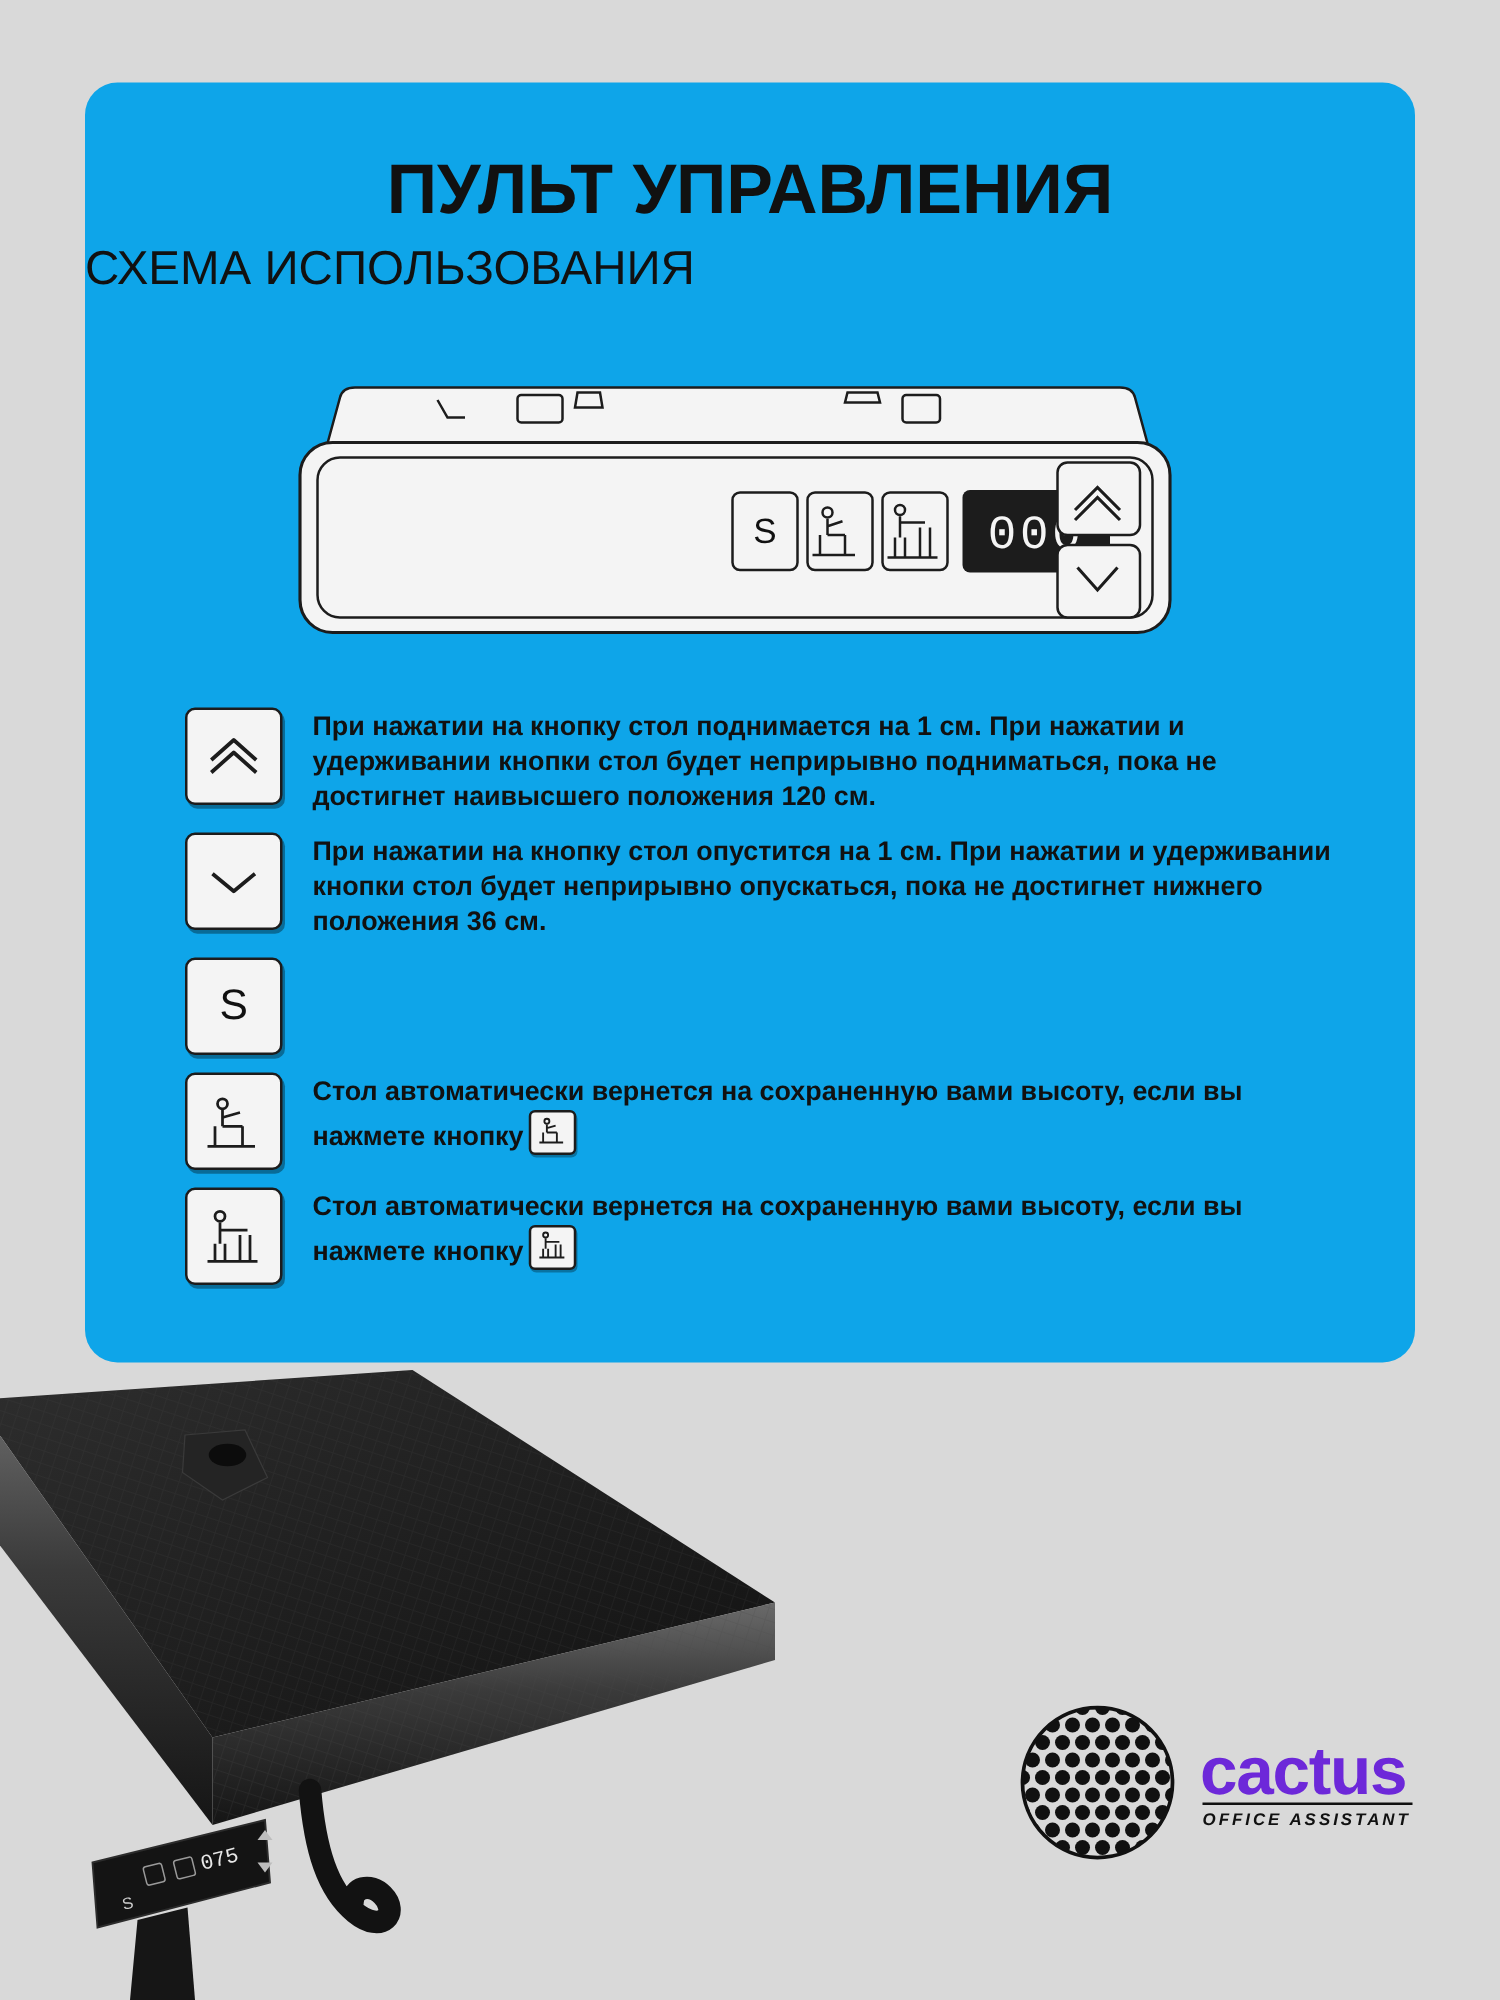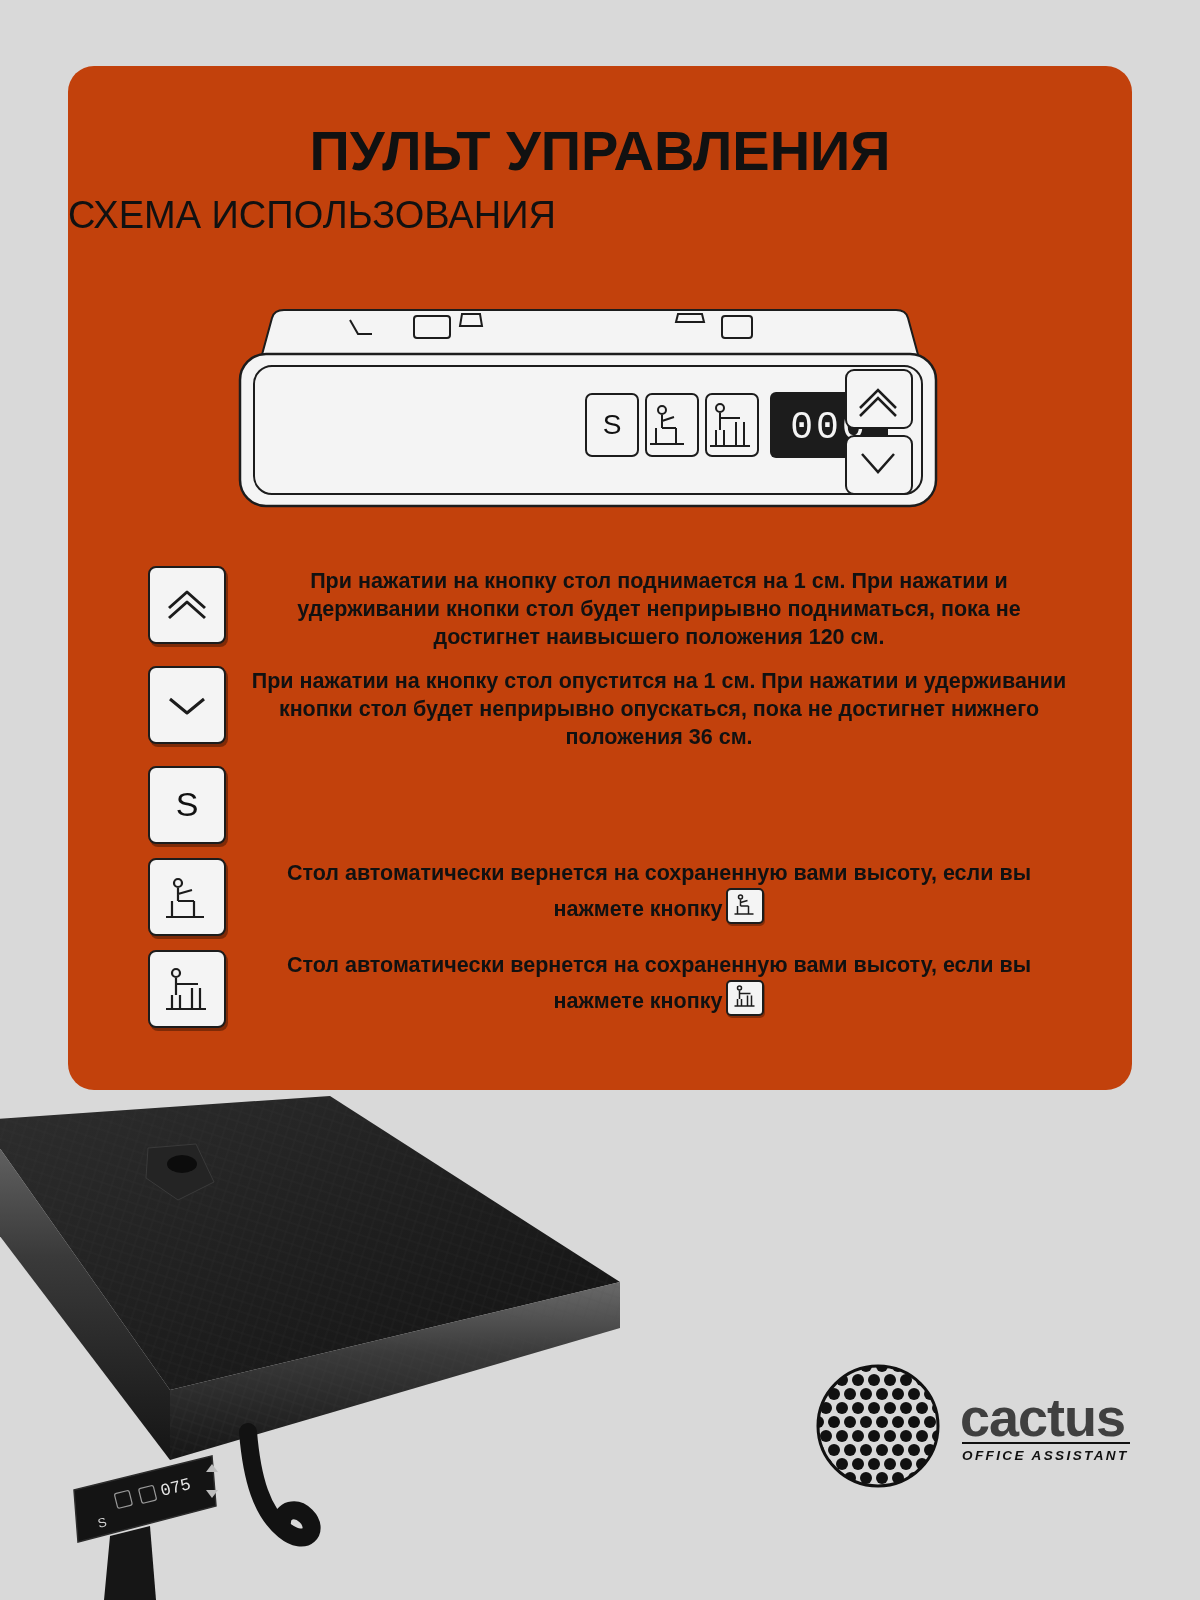--- a/index.html
+++ b/index.html
@@ -7,21 +7,21 @@
     width:1200px;height:1600px;
     background:#d9d9d9;
     font-family:"Liberation Sans", sans-serif;
     overflow:hidden;
     position:relative;
   }
   .sheet{
     position:absolute;
     left:68px;top:66px;
     width:1064px;height:1024px;
-    background:#c2410c;
+    background:#0ea5e9;
     border-radius:26px;
   }
   
   .title{
     position:absolute;left:0;top:52px;width:100%;
     text-align:center;
     font-size:56px;font-weight:bold;letter-spacing:0px;
     color:#111;
   }
   .subtitle{
@@ -46,21 +46,20 @@
     border:2px solid #1c1c1c;border-radius:8px;
     background:#f4f4f4;
     display:flex;align-items:center;justify-content:center;
     box-shadow:2px 3px 0 rgba(0,0,0,0.35);
     margin-right:24px;
   }
   .row .key.s{font-size:34px;font-weight:normal;color:#111;}
   .row .txt{
     font-size:21.5px;font-weight:bold;color:#111;line-height:1.30;
     padding-top:2px;
-    text-align:center;
   }
   .inlinekey{
     display:inline-block;vertical-align:-8px;
     width:34px;height:32px;
     border:2px solid #1c1c1c;border-radius:5px;
     background:#f4f4f4;
     box-shadow:1px 2px 0 rgba(0,0,0,0.3);
     margin-left:4px;
   }
   .inlinekey svg{display:block;margin:2px auto;}
@@ -68,21 +67,21 @@
   .photo{
     position:absolute;left:0;top:1060px;width:640px;height:540px;
     overflow:hidden;
   }
   
   .logo{
     position:absolute;left:812px;top:1362px;width:320px;height:130px;
   }
   .logo .brand{
     position:absolute;left:148px;top:24px;
-    font-size:54px;font-weight:bold;color:#404040;letter-spacing:-1px;
+    font-size:54px;font-weight:bold;color:#6d28d9;letter-spacing:-1px;
   }
   .logo .tag{
     position:absolute;left:150px;top:86px;
     font-size:13.5px;font-style:italic;letter-spacing:2.4px;color:#111;font-weight:bold;
   }
   .logo .rule{
     position:absolute;left:150px;top:80px;width:168px;height:2px;background:#111;
   }
 </style>
 </head>

